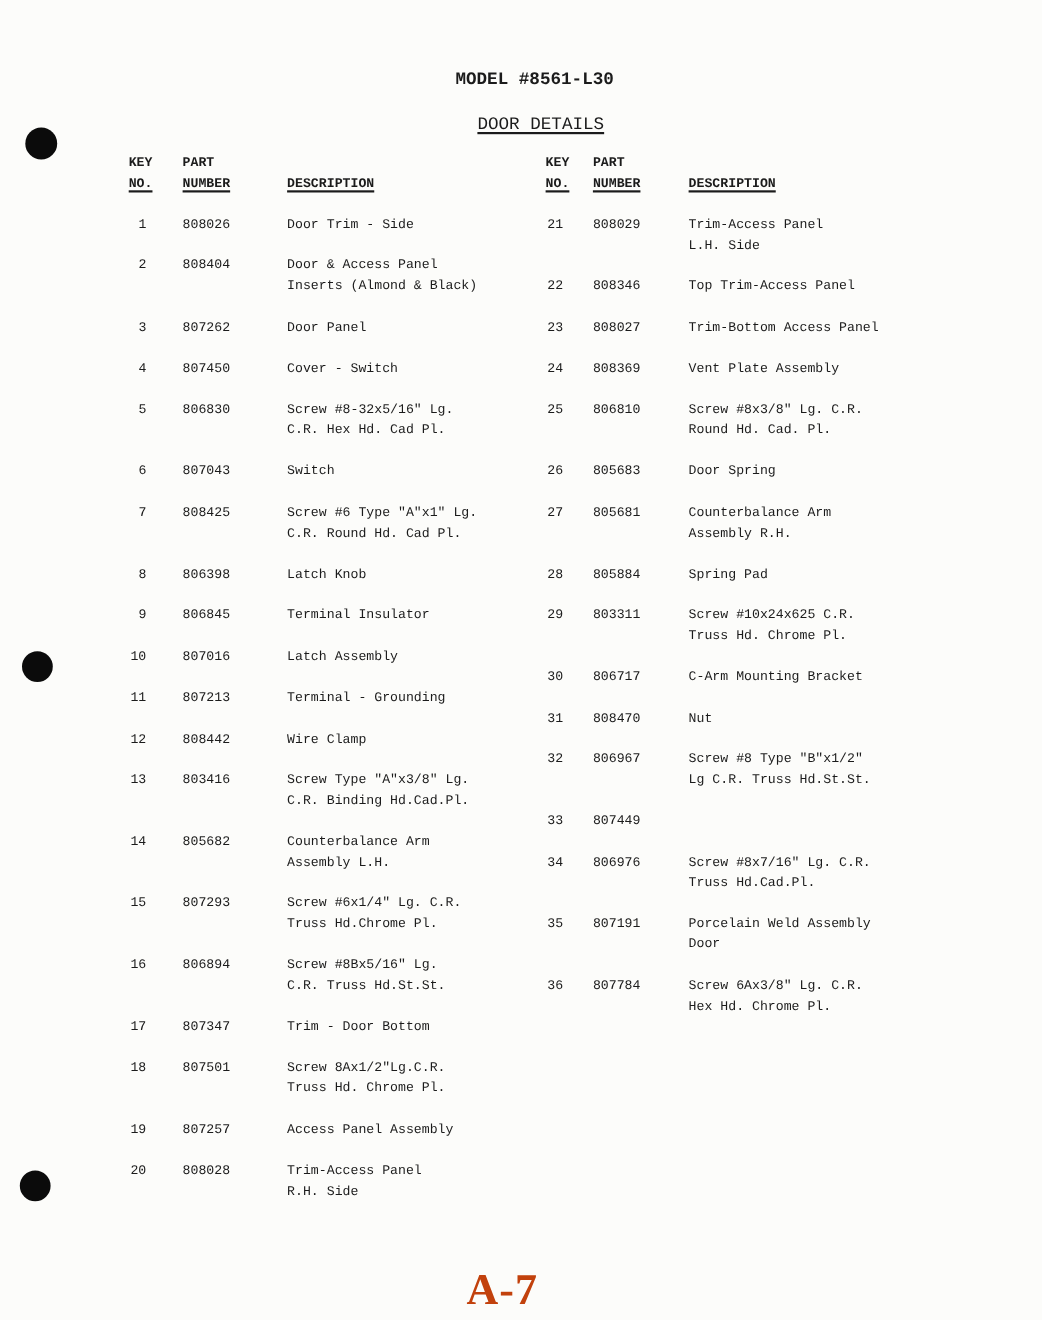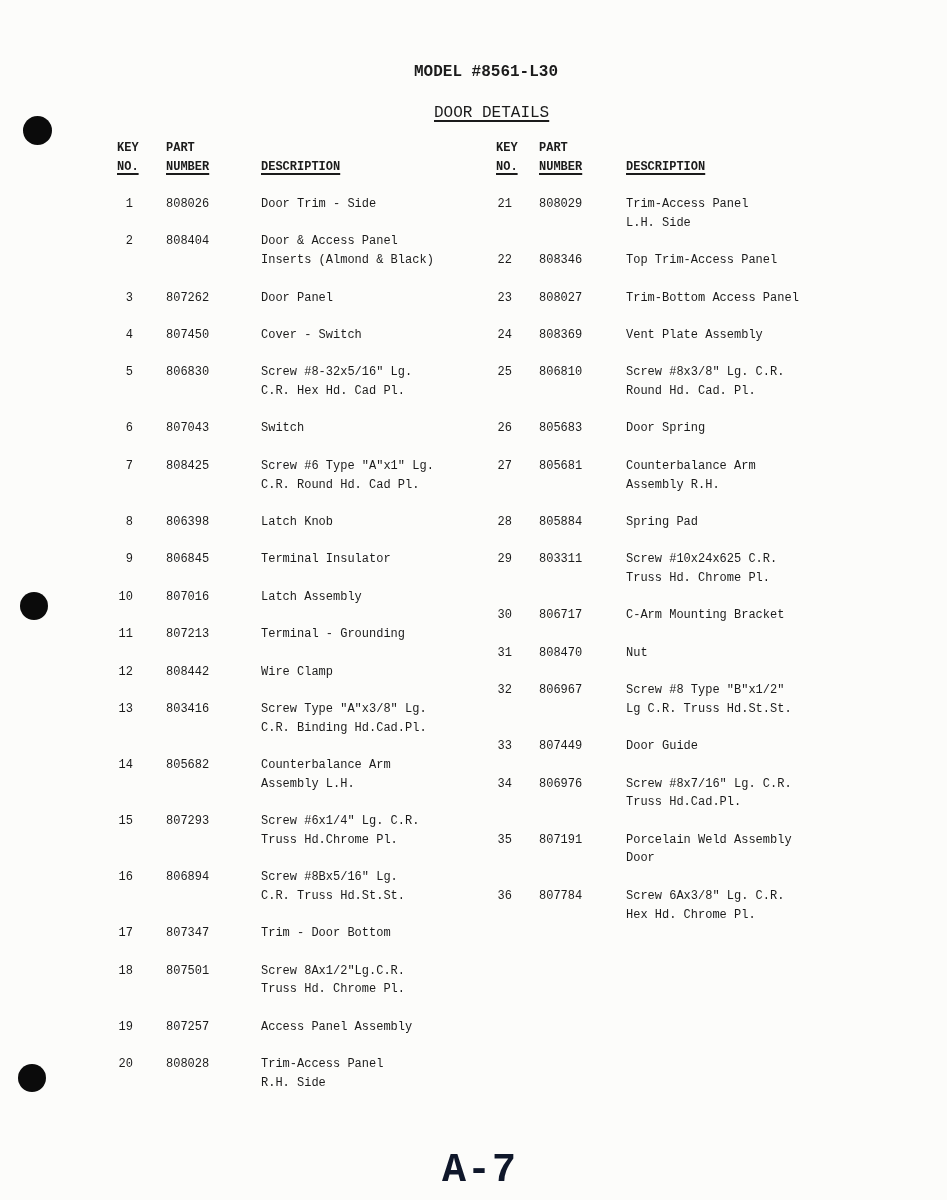--- a/index.html
+++ b/index.html
@@ -93,27 +93,27 @@
   .hl { display: block; }
   .u {
     text-decoration: underline;
     text-decoration-thickness: 1.5px;
     text-underline-offset: 3px;
   }
   .spacer-line { visibility: hidden; }
 
   .page-number {
     position: absolute;
-    left: 442px;
+    left: 424px;
     top: 1148px;
-    font-family: Liberation Mono, monospace;
+    font-family: Liberation Serif, serif;
     font-size: 40px;
     font-weight: 700;
     letter-spacing: 1px;
-    color: #0f172a;
+    color: #c2410c;
   }
 </style>
 </head>
 <body>
 
 <div class="page">
 
   <div class="punch-hole hole-1"></div>
   <div class="punch-hole hole-2"></div>
   <div class="punch-hole hole-3"></div>
@@ -423,23 +423,20 @@
           <span class="c-part">806967</span>
           <span class="c-desc">
             <div>Screw #8 Type "B"x1/2"</div>
             <div>Lg C.R. Truss Hd.St.St.</div>
           </span>
         </div>
 
         <div class="prow">
           <span class="c-key">33</span>
           <span class="c-part">807449</span>
-          <span class="c-desc">
-            <div>Door Guide</div>
-          </span>
         </div>
 
         <div class="prow">
           <span class="c-key">34</span>
           <span class="c-part">806976</span>
           <span class="c-desc">
             <div>Screw #8x7/16" Lg. C.R.</div>
             <div>Truss Hd.Cad.Pl.</div>
           </span>
         </div>

